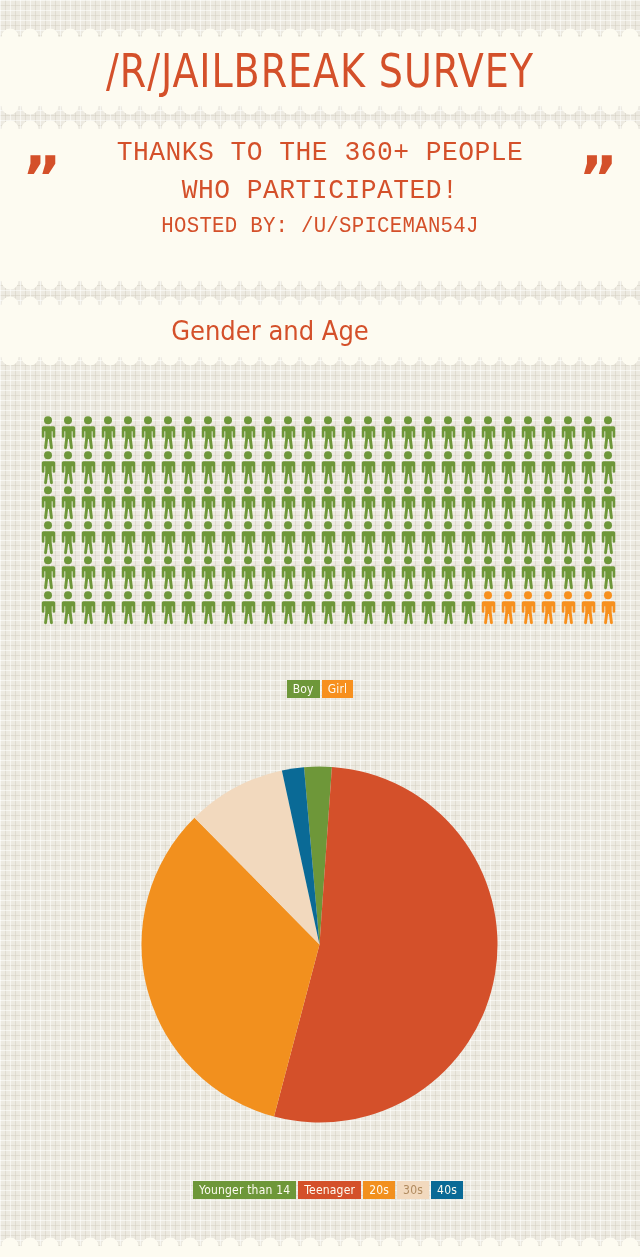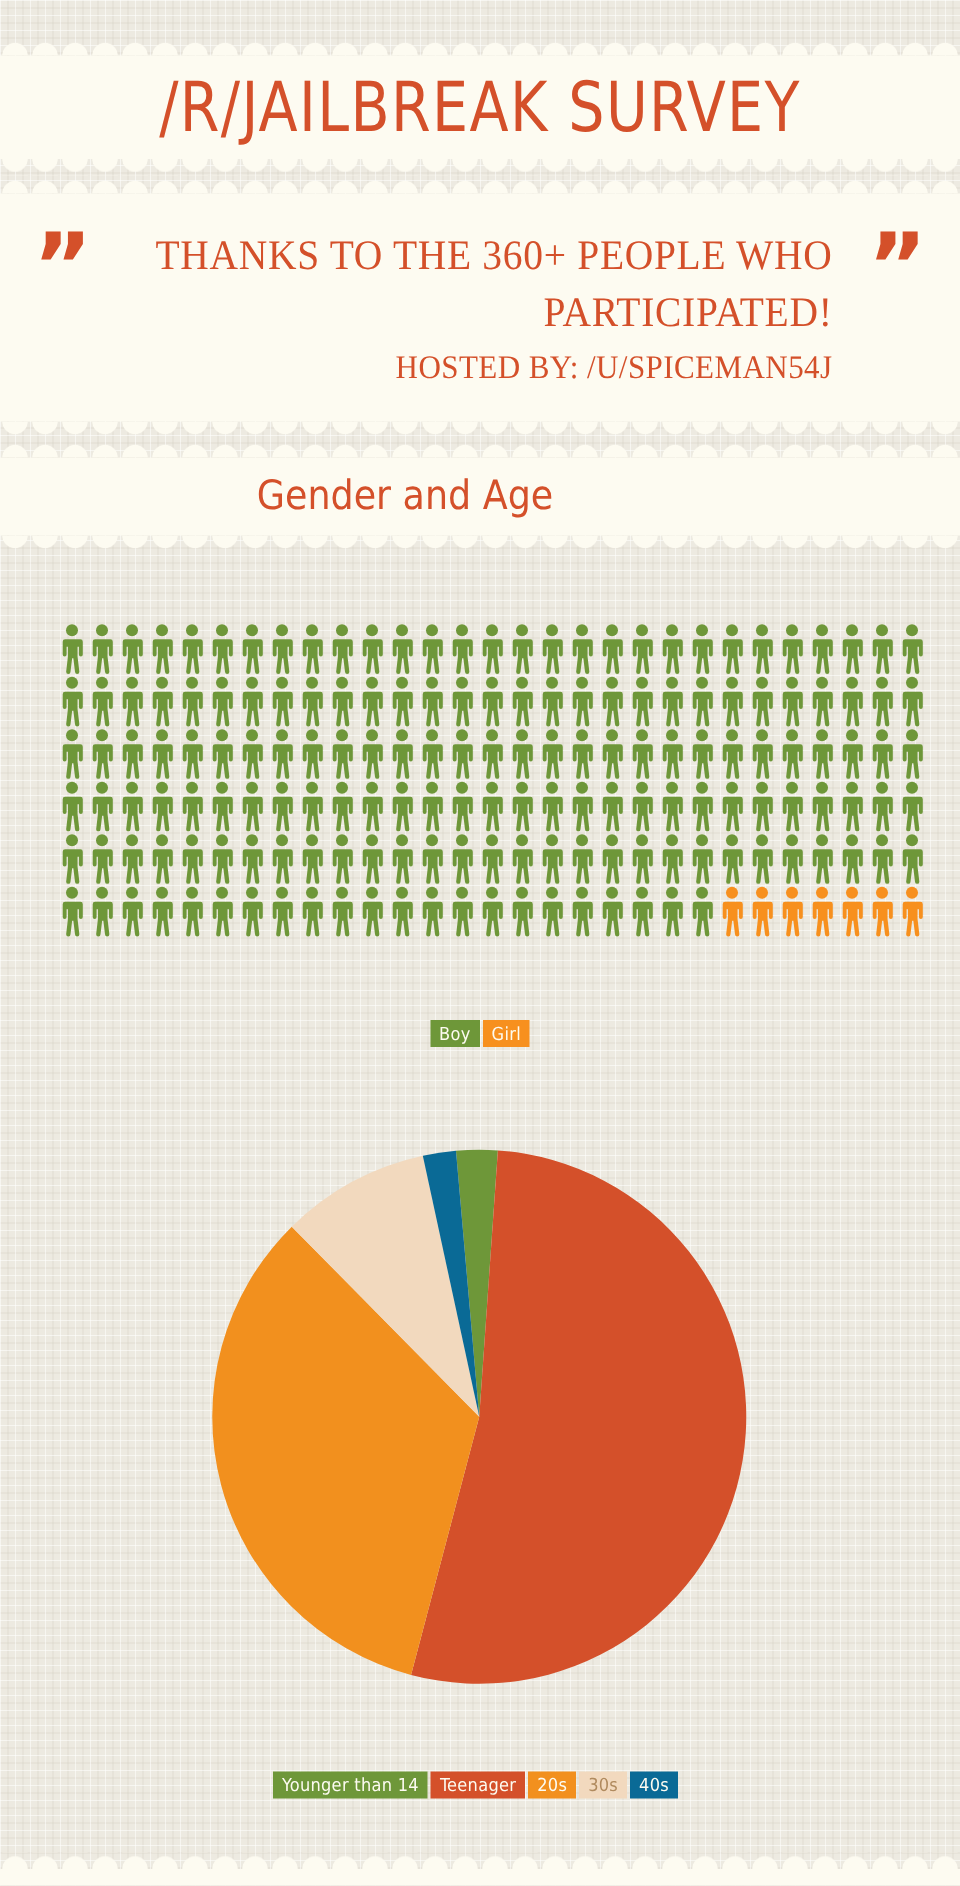--- a/index.html
+++ b/index.html
@@ -82,27 +82,27 @@
     color: #D4502A;
     font-family: "Liberation Sans Narrow", "DejaVu Sans Condensed", "Liberation Sans", sans-serif;
     font-weight: 400;
     transform: scaleX(0.92);
     z-index: 4;
     white-space: nowrap;
   }
 
   #quote-block {
     position: absolute;
-    top: 152px;
+    top: 134px;
     left: 70px;
     width: 500px;
-    text-align: right;
+    text-align: center;
     z-index: 4;
     color: #D4502A;
-    font-family: Liberation Serif, serif;
+    font-family: Liberation Mono, monospace;
   }
   #quote-line1 {
     font-size: 28px;
     line-height: 38px;
     letter-spacing: 0.5px;
     transform: scaleX(0.94);
   }
   #quote-host {
     font-size: 22px;
     line-height: 34px;
@@ -186,21 +186,21 @@
     top: 766px;
     left: 141px;
     width: 357px;
     height: 357px;
     z-index: 2;
   }
 
   #pie-legend {
     position: absolute;
     top: 1181px;
-    left: 5px;
+    left: 16px;
     width: 624px;
     text-align: center;
     z-index: 4;
     font-size: 0;
   }
 </style>
 </head>
 <body>
 
 <div id="page">

